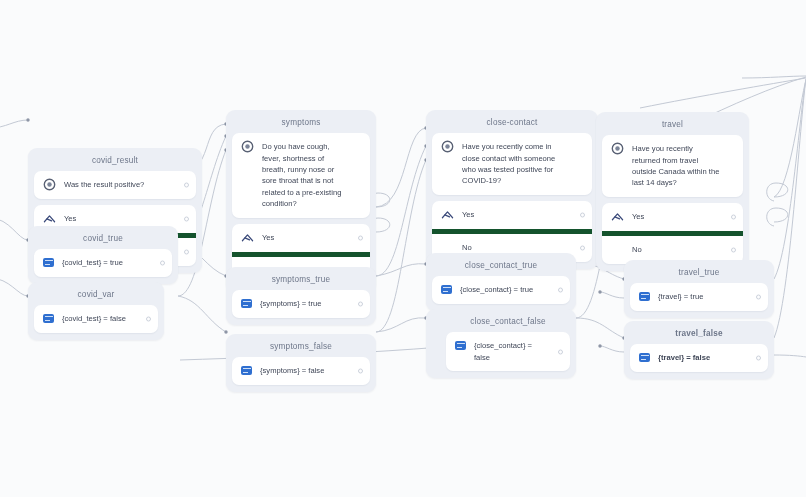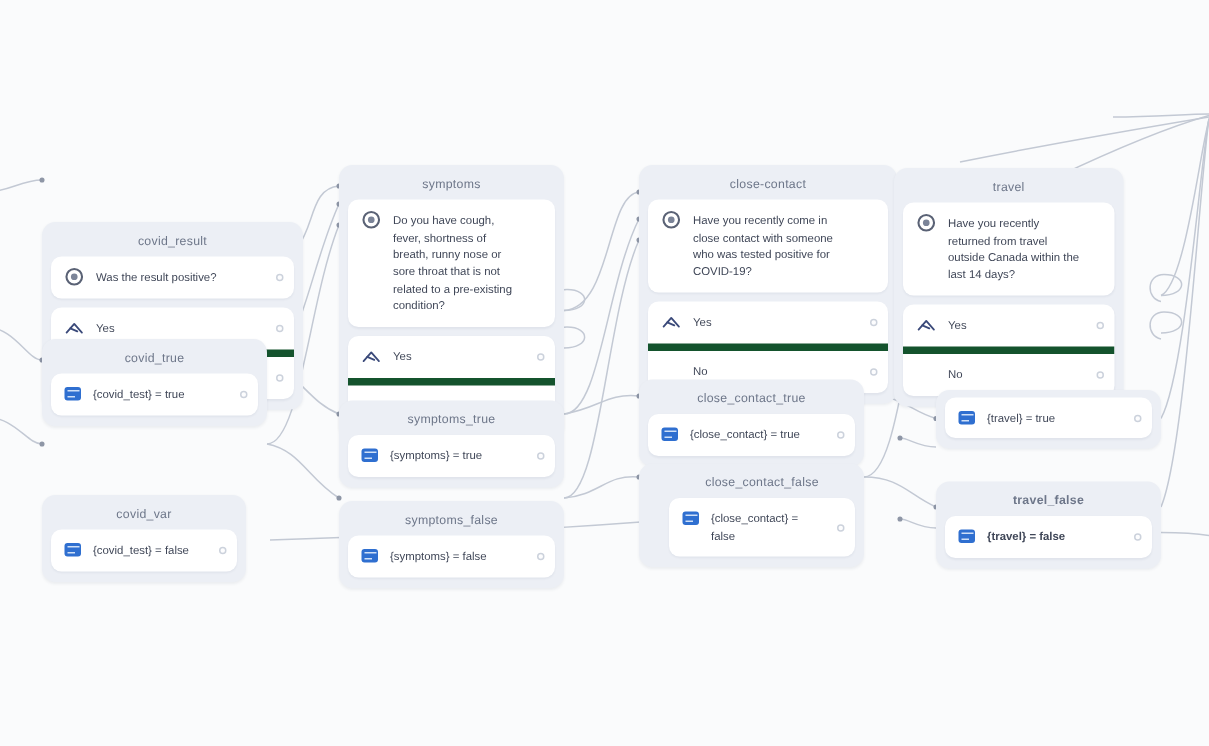--- a/index.html
+++ b/index.html
@@ -308,21 +308,21 @@
       <div class="node" style="left: 28px; top: 226px; width: 150px;">
         <div class="node-title">covid_true</div>
         <div class="block">
           <div class="row">
             <span class="var-ico"></span>
             <span class="row-text">{covid_test} = true</span>
             <span class="handle"></span>
           </div>
         </div>
       </div>
-      <div class="node" style="left: 28px; top: 282px; width: 136px; margin-top: 48px;">
+      <div class="node" style="left: 28px; top: 282px; width: 136px;">
         <div class="node-title">covid_var</div>
         <div class="block">
           <div class="row">
             <span class="var-ico"></span>
             <span class="row-text">{covid_test} = false</span>
             <span class="handle"></span>
           </div>
         </div>
       </div>
       <div class="node" style="left: 226px; top: 267px; width: 150px;">
@@ -359,20 +359,21 @@
         <div class="node-title">close_contact_false</div>
         <div class="block">
           <div class="row">
             <span class="var-ico"></span>
             <span class="row-text">{close_contact} = false</span>
             <span class="handle"></span>
           </div>
         </div>
       </div>
       <div class="node" style="left: 624px; top: 260px; width: 150px;">
+        <div class="node-title">travel_true</div>
         <div class="block">
           <div class="row">
             <span class="var-ico"></span>
             <span class="row-text">{travel} = true</span>
             <span class="handle"></span>
           </div>
         </div>
       </div>
       <div class="node" style="left: 624px; top: 321px; width: 150px; font-weight: bold;">
         <div class="node-title">travel_false</div>

